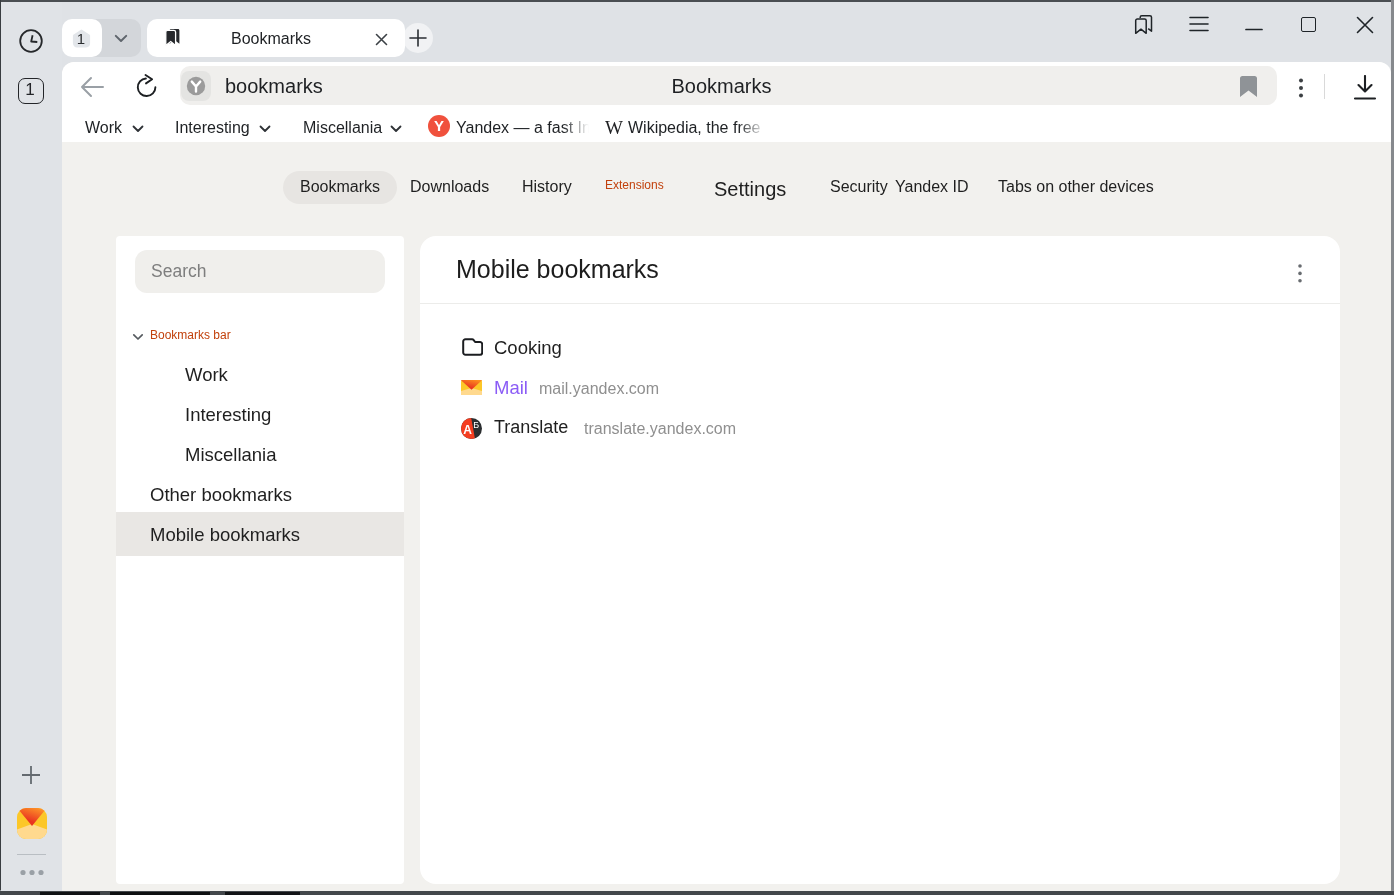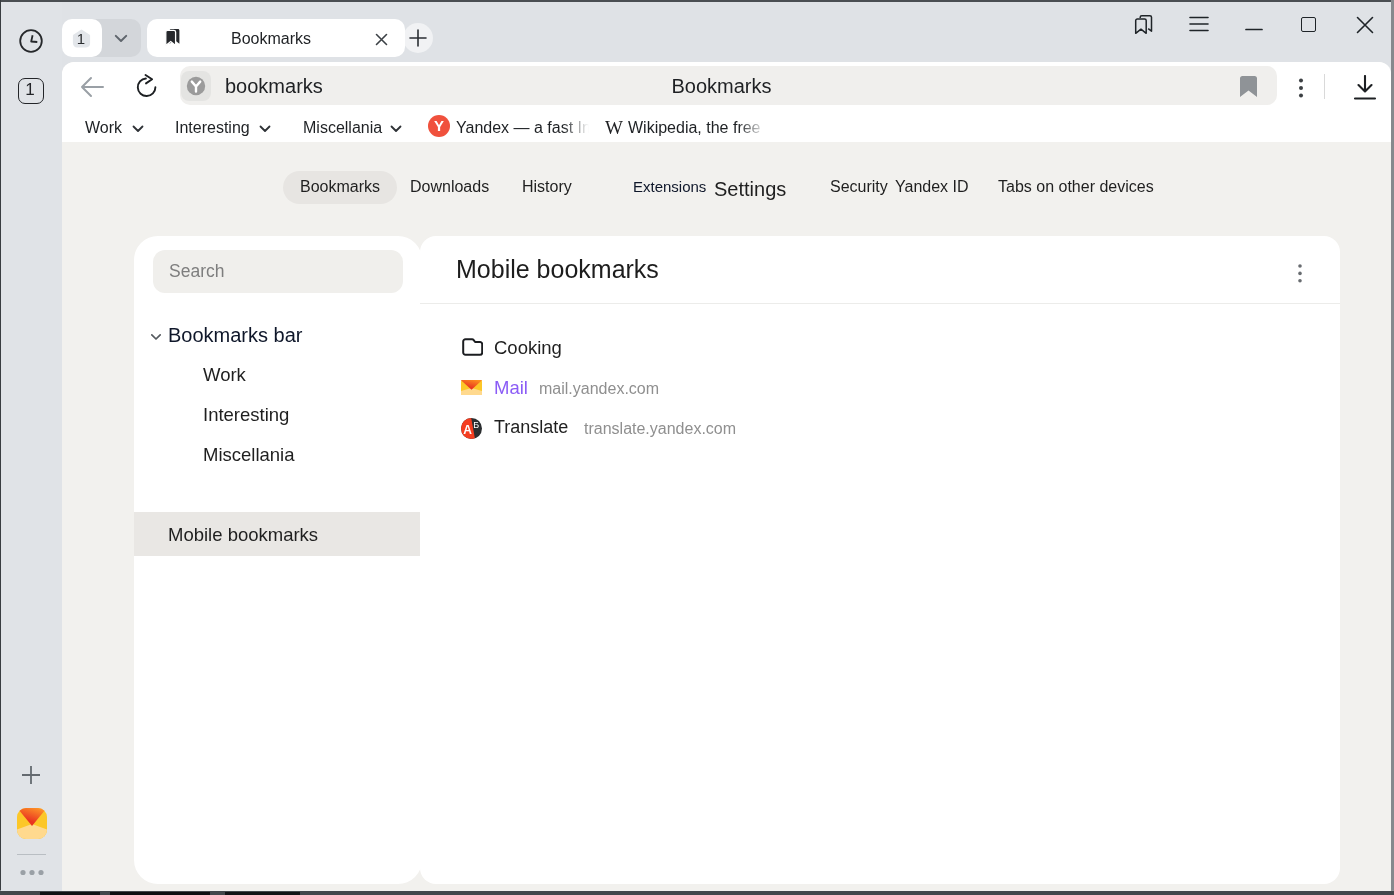--- a/index.html
+++ b/index.html
@@ -150,38 +150,39 @@
     <div class="abs" style="left:366px;top:53px;width:22px;height:22px;border-radius:50%;background:#f0513d;"></div>
     <div class="abs txt" style="left:366px;top:53px;width:22px;height:22px;line-height:22px;text-align:center;font-size:15px;font-weight:bold;color:#fff;">Y</div>
     <div class="abs txt" style="left:394px;top:57px;width:133px;overflow:hidden;font-size:16px;color:#1e2124;-webkit-mask-image:linear-gradient(90deg,#000 80%,transparent 100%);">Yandex — a fast In</div>
     <div class="abs txt" style="left:543px;top:55px;font-family:'Liberation Serif',serif;font-size:19px;color:#202124;">W</div>
     <div class="abs txt" style="left:566px;top:57px;width:138px;overflow:hidden;font-size:16px;color:#1e2124;-webkit-mask-image:linear-gradient(90deg,#000 80%,transparent 100%);">Wikipedia, the free</div>
 
     <div class="abs" style="left:221px;top:109px;width:114px;height:33px;background:#e7e5e2;border-radius:17px;"></div>
     <div class="abs txt" style="left:221px;top:116px;width:114px;text-align:center;font-size:16px;color:#1f1f1f;">Bookmarks</div>
     <div class="abs txt" style="left:348px;top:116px;font-size:16px;color:#1f1f1f;">Downloads</div>
     <div class="abs txt" style="left:460px;top:116px;font-size:16px;color:#1f1f1f;">History</div>
-    <div class="abs txt" style="left:543px;top:116px;font-size:15px;color:#0f172a;margin-left:28px;">Extensions</div>
+    <div class="abs txt" style="left:543px;top:116px;font-size:12px;color:#c2410c;">Extensions</div>
     <div class="abs txt" style="left:652px;top:116px;font-size:20px;color:#1f1f1f;">Settings</div>
     <div class="abs txt" style="left:743px;top:116px;font-size:16px;color:#1f1f1f;margin-left:25px;">Security</div>
     <div class="abs txt" style="left:833px;top:116px;font-size:16px;color:#1f1f1f;">Yandex ID</div>
     <div class="abs txt" style="left:936px;top:116px;font-size:16px;color:#1f1f1f;">Tabs on other devices</div>
 
-    <div class="abs" style="left:72px;top:174px;width:288px;height:648px;background:#ffffff;border-radius:24px;overflow:hidden;">
+    <div class="abs" style="left:54px;top:174px;width:288px;height:648px;background:#ffffff;border-radius:4px;overflow:hidden;">
       <div class="abs" style="left:19px;top:14px;width:250px;height:43px;background:#f0efec;border-radius:12px;"></div>
       <div class="abs txt" style="left:35px;top:25px;font-size:17.5px;color:#7e7e7e;">Search</div>
 
       <div class="abs" style="left:0;top:276px;width:288px;height:44px;background:#e9e7e4;"></div>
       <svg class="abs" style="left:15.5px;top:97px" width="12" height="8" viewBox="0 0 12 8" fill="none" stroke="#555a5f" stroke-width="1.7" stroke-linecap="round" stroke-linejoin="round">
         <path d="M1.8 1.8 L6 6 L10.2 1.8"></path>
       </svg>
-      <div class="abs txt" style="left:34px;top:79px;height:40px;line-height:40px;font-size:20px;color:#0f172a;">Bookmarks bar</div>
+      <div class="abs txt" style="left:34px;top:79px;height:40px;line-height:40px;font-size:12px;color:#c2410c;">Bookmarks bar</div>
       <div class="abs txt" style="left:69px;top:119px;height:40px;line-height:40px;font-size:18.5px;color:#1f1f1f;">Work</div>
       <div class="abs txt" style="left:69px;top:159px;height:40px;line-height:40px;font-size:18.5px;color:#1f1f1f;">Interesting</div>
       <div class="abs txt" style="left:69px;top:199px;height:40px;line-height:40px;font-size:18.5px;color:#1f1f1f;">Miscellania</div>
+      <div class="abs txt" style="left:34px;top:239px;height:40px;line-height:40px;font-size:18.5px;color:#1f1f1f;">Other bookmarks</div>
       <div class="abs txt" style="left:34px;top:279px;height:40px;line-height:40px;font-size:18.5px;color:#1f1f1f;">Mobile bookmarks</div>
     </div>
 
     <div class="abs" style="left:358px;top:174px;width:920px;height:648px;background:#ffffff;border-radius:16px;overflow:hidden;">
       <div class="abs txt" style="left:36px;top:19px;font-size:25px;color:#1d1d1d;">Mobile bookmarks</div>
       <svg class="abs" style="left:877px;top:28px" width="6" height="19" viewBox="0 0 6 19" fill="#686c70">
         <circle cx="3" cy="2" r="1.8"></circle>
           <circle cx="3" cy="9.4" r="1.8"></circle>
           <circle cx="3" cy="16.8" r="1.8"></circle>
       </svg>

